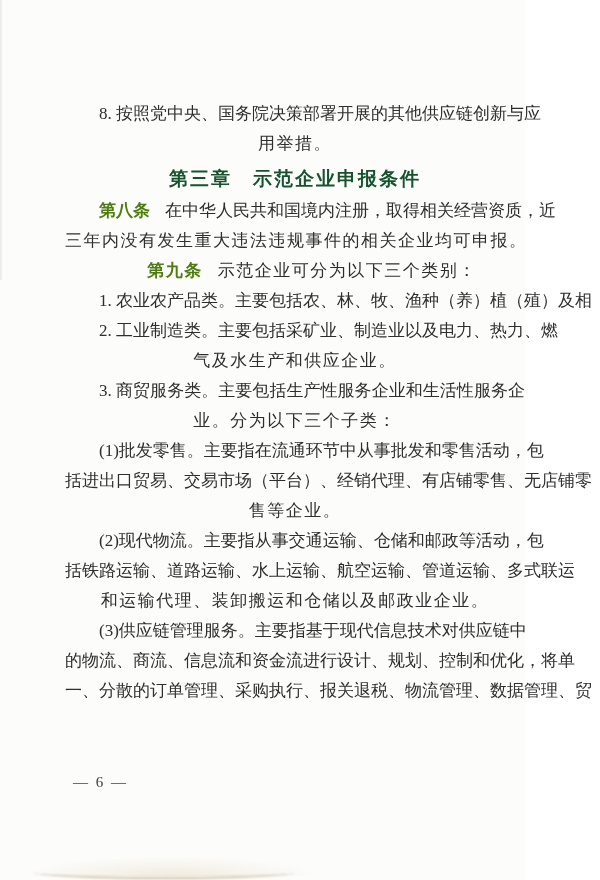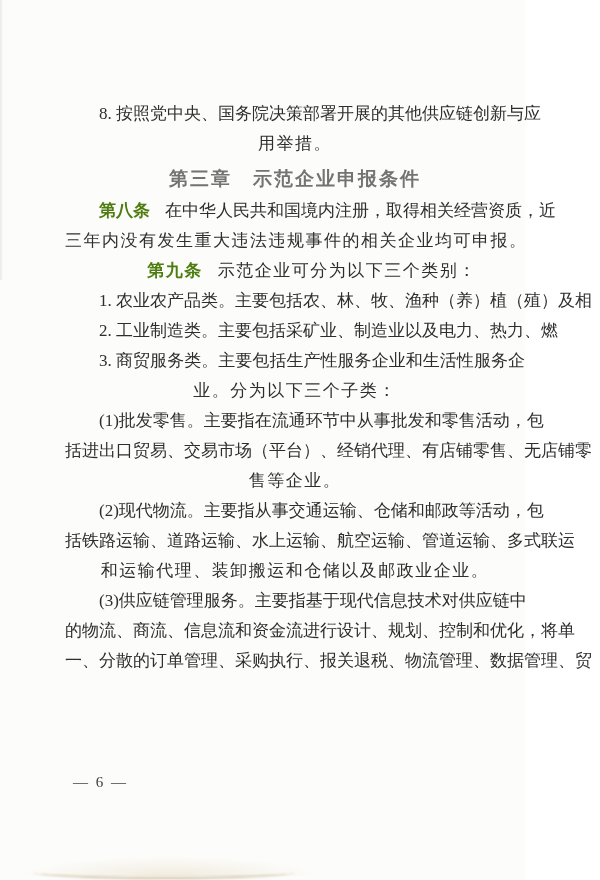--- a/index.html
+++ b/index.html
@@ -47,21 +47,21 @@
     margin-right: 15px;
   }
   .heading-row {
     height: 30px;
     line-height: 30px;
     text-align: center;
     font-family: "Liberation Sans", "DejaVu Sans", sans-serif;
     font-weight: bold;
     font-size: 19px;
     letter-spacing: 2px;
-    color: #737373;
+    color: #14532d;
   }
   .sp-a { height: 5px; }
   .sp-b { height: 2px; }
   .page-number {
     position: absolute;
     left: 73px;
     top: 774px;
     font-size: 15px;
     letter-spacing: 2px;
     color: #3d3d3d;
@@ -117,20 +117,21 @@
     </div>
     <div class="ln last">三年内没有发生重大违法违规事件的相关企业均可申报。</div>
 
     <div class="ln first last">
       <span class="article-label">第九条</span><span>示范企业可分为以下三个类别：</span>
     </div>
 
     <div class="ln first just">1. 农业农产品类。主要包括农、林、牧、渔种（养）植（殖）及相</div>
 
     <div class="ln first just">2. 工业制造类。主要包括采矿业、制造业以及电力、热力、燃</div>
+    <div class="ln last">气及水生产和供应企业。</div>
 
     <div class="ln first just">3. 商贸服务类。主要包括生产性服务企业和生活性服务企</div>
     <div class="ln last">业。分为以下三个子类：</div>
 
     <div class="ln first just">(1)批发零售。主要指在流通环节中从事批发和零售活动，包</div>
     <div class="ln just">括进出口贸易、交易市场（平台）、经销代理、有店铺零售、无店铺零</div>
     <div class="ln last">售等企业。</div>
 
     <div class="ln first just">(2)现代物流。主要指从事交通运输、仓储和邮政等活动，包</div>
     <div class="ln just">括铁路运输、道路运输、水上运输、航空运输、管道运输、多式联运</div>

